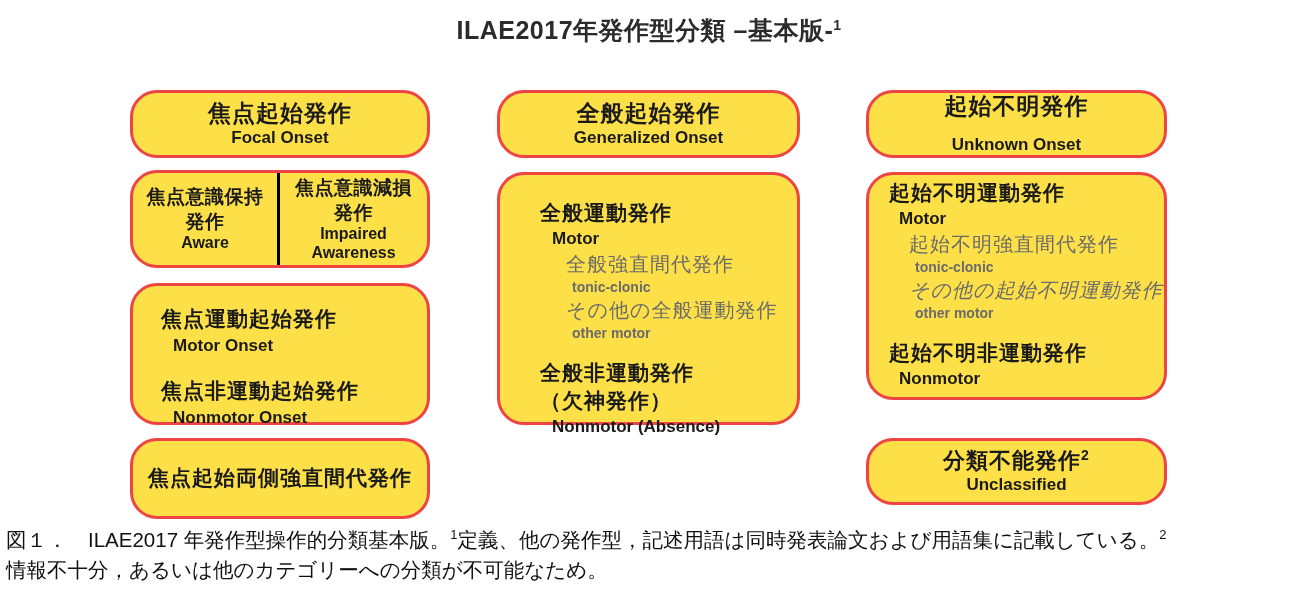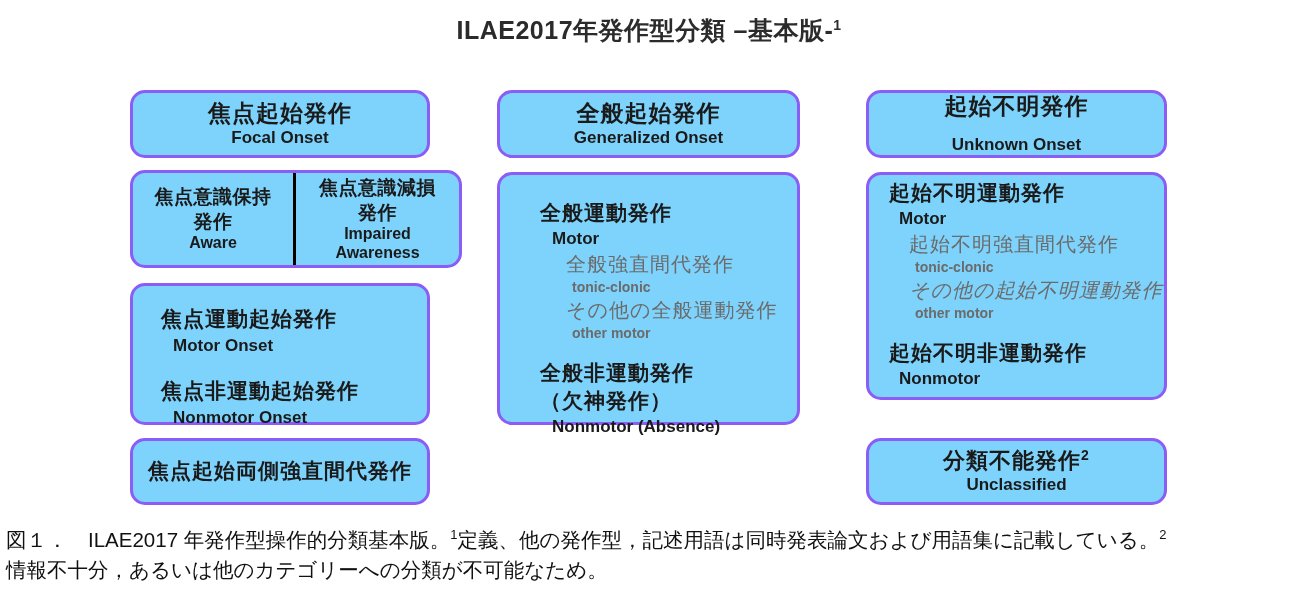--- a/index.html
+++ b/index.html
@@ -16,23 +16,23 @@
   .page-title {
     position: absolute; top: 14px; left: 0; width: 100%;
     text-align: center;
     font-size: 25px; font-weight: bold; letter-spacing: 0.5px;
     color: #2b2b2b;
   }
   .page-title sup { font-size: 14px; font-weight: bold; }
 
   .box {
     position: absolute;
-    background: #7dd3fc;
-    border: 3px solid #8b5cf6;
-    border-radius: 15px;
+    background: #fde047;
+    border: 3px solid #ef4444;
+    border-radius: 27px;
   }
 
   .hdr {
     display: flex; flex-direction: column;
     align-items: center; justify-content: center;
   }
   .jp-big  { font-size: 23px; font-weight: bold; letter-spacing: 1px; line-height: 1.25; }
   .en-big  { font-size: 17px; font-weight: bold; line-height: 1.2; }
 
   
@@ -70,21 +70,21 @@
 
   <div class="page-title">
     <span>ILAE2017年発作型分類  –基本版-</span><sup>1</sup>
   </div>
 
   <div class="box hdr" style="left:130px; top:90px; width:300px; height:68px;">
     <div class="jp-big">焦点起始発作</div>
     <div class="en-big">Focal Onset</div>
   </div>
 
-  <div class="box split" style="left:130px; top:170px; width:332px; height:98px;">
+  <div class="box split" style="left:130px; top:170px; width:300px; height:98px;">
     <div class="cell">
       <div class="jp-mid">焦点意識保持</div>
       <div class="jp-mid">発作</div>
       <div class="en-mid">Aware</div>
     </div>
     <div class="cell">
       <div class="jp-mid">焦点意識減損</div>
       <div class="jp-mid">発作</div>
       <div class="en-mid">Impaired</div>
       <div class="en-mid">Awareness</div>
@@ -92,21 +92,21 @@
   </div>
 
   <div class="box list" style="left:130px; top:283px; width:300px; height:142px; padding-left:28px; padding-top:18px;">
     <div class="l-head" style="line-height:30px;">焦点運動起始発作</div>
     <div class="l-sub" style="padding-left:12px;">Motor Onset</div>
     <div class="gap18"></div>
     <div class="l-head" style="line-height:30px;">焦点非運動起始発作</div>
     <div class="l-sub" style="padding-left:12px;">Nonmotor Onset</div>
   </div>
 
-  <div class="box hdr" style="left:130px; top:438px; width:300px; height:67px;">
+  <div class="box hdr" style="left:130px; top:438px; width:300px; height:81px;">
     <div class="jp-big" style="font-size:21px;">焦点起始両側強直間代発作</div>
   </div>
 
   <div class="box hdr" style="left:497px; top:90px; width:303px; height:68px;">
     <div class="jp-big">全般起始発作</div>
     <div class="en-big">Generalized Onset</div>
   </div>
 
   <div class="box list" style="left:497px; top:172px; width:303px; height:253px; padding-left:40px; padding-top:24px;">
     <div class="l-head">全般運動発作</div>

